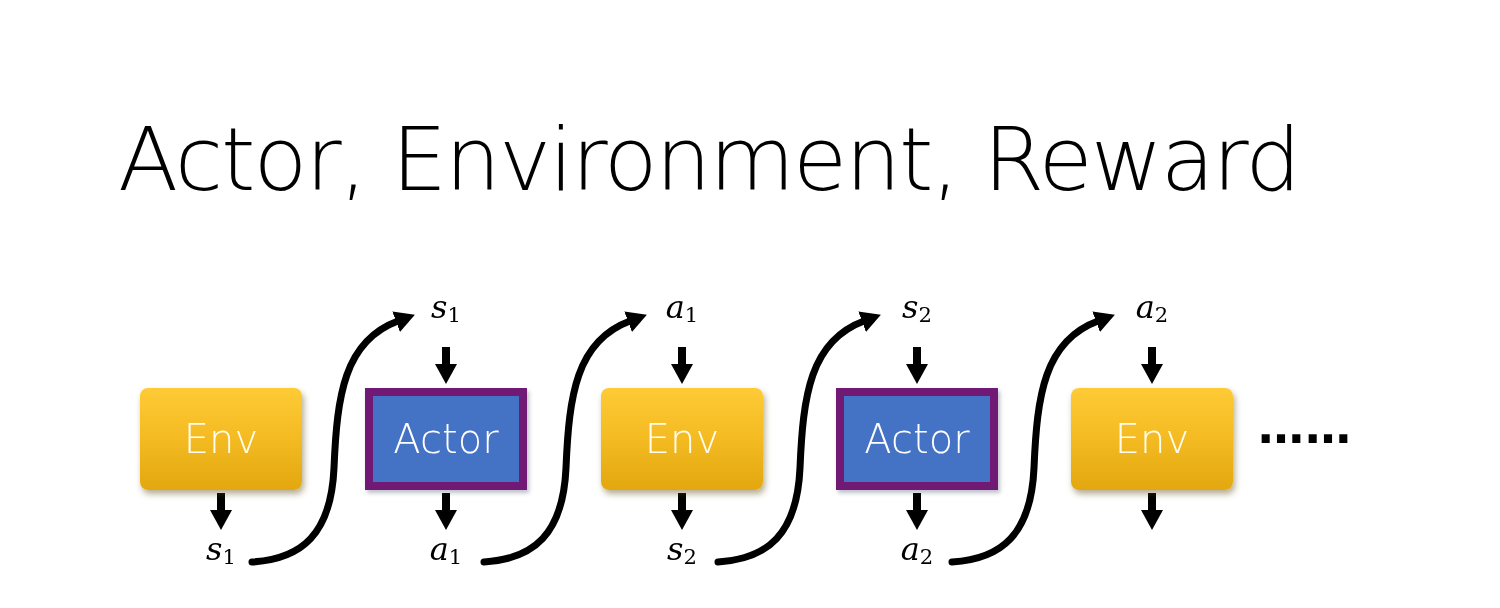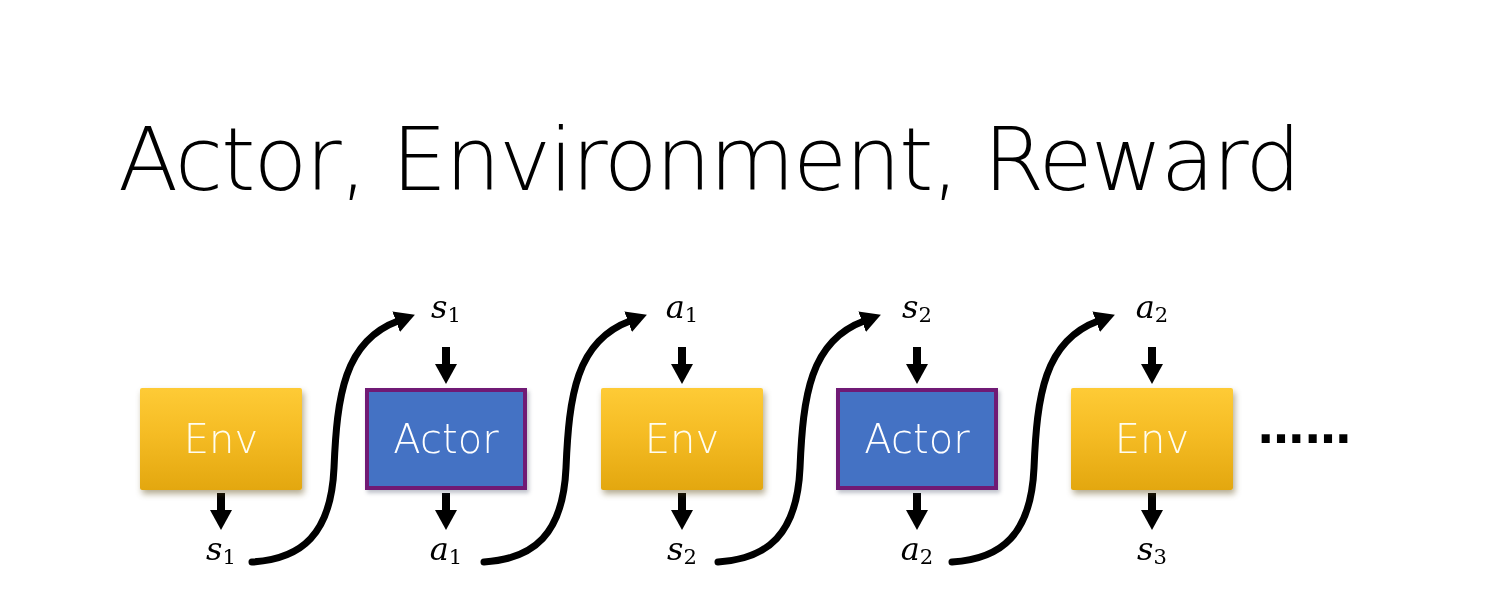--- a/index.html
+++ b/index.html
@@ -38,26 +38,26 @@
     align-items: center;
     justify-content: center;
     font-size: 40px;
     font-weight: 300;
     line-height: 1;
     box-sizing: border-box;
   }
   .box.env {
     background: linear-gradient(180deg, #FECB36 0%, #F5BC24 45%, #E3A70F 100%);
     color: #FFFDF0;
-    border-radius: 2px;
+    border-radius: 8px;
     box-shadow: 2px 4px 6px rgba(90, 70, 10, 0.45);
   }
   .box.actor {
     background: #4472C4;
-    border: 4px solid #701a75;
+    border: 8px solid #701a75;
     color: #FFFFFF;
     box-shadow: 2px 3px 4px rgba(40, 50, 80, 0.30);
   }
   .box-1 { left: 140px; }
   .box-2 { left: 365px; }
   .box-3 { left: 601px; }
   .box-4 { left: 836px; }
   .box-5 { left: 1071px; }
 
   .mathlabel {
@@ -146,17 +146,16 @@
 
   <div class="mathlabel toprow lbl-c446"><span>s</span><sub>1</sub></div>
   <div class="mathlabel toprow lbl-c682"><span>a</span><sub>1</sub></div>
   <div class="mathlabel toprow lbl-c917"><span>s</span><sub>2</sub></div>
   <div class="mathlabel toprow lbl-c1152"><span>a</span><sub>2</sub></div>
 
   <div class="mathlabel botrow lbl-c221"><span>s</span><sub>1</sub></div>
   <div class="mathlabel botrow lbl-c446"><span>a</span><sub>1</sub></div>
   <div class="mathlabel botrow lbl-c682"><span>s</span><sub>2</sub></div>
   <div class="mathlabel botrow lbl-c917"><span>a</span><sub>2</sub></div>
-  <div class="mathlabel botrow lbl-c1152"><span>s</span><sub>3</sub></div>
 
   <div class="ellipsis">……</div>
 
 </div>
 
 </body></html>

